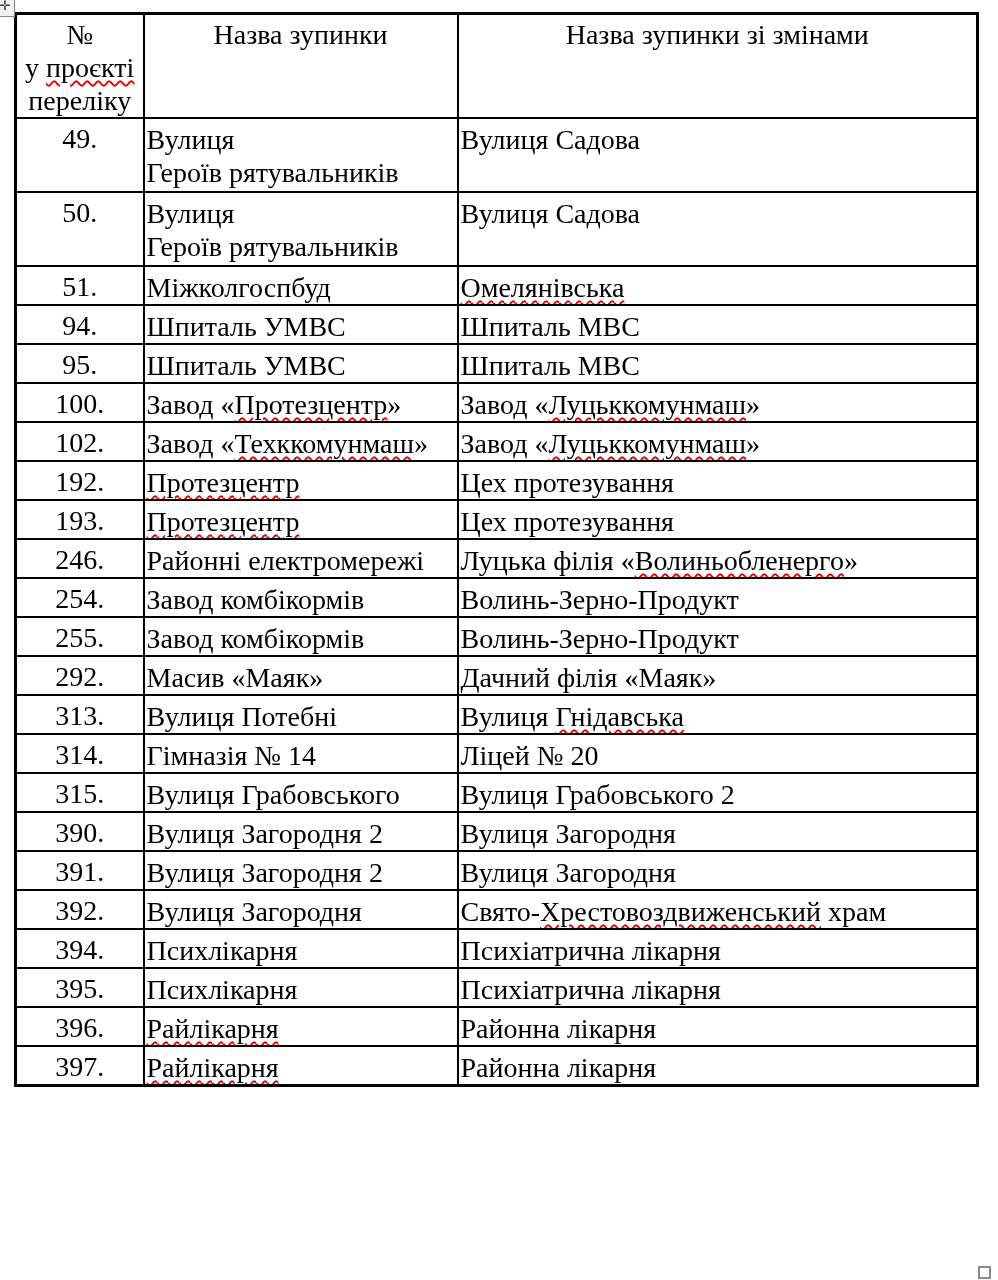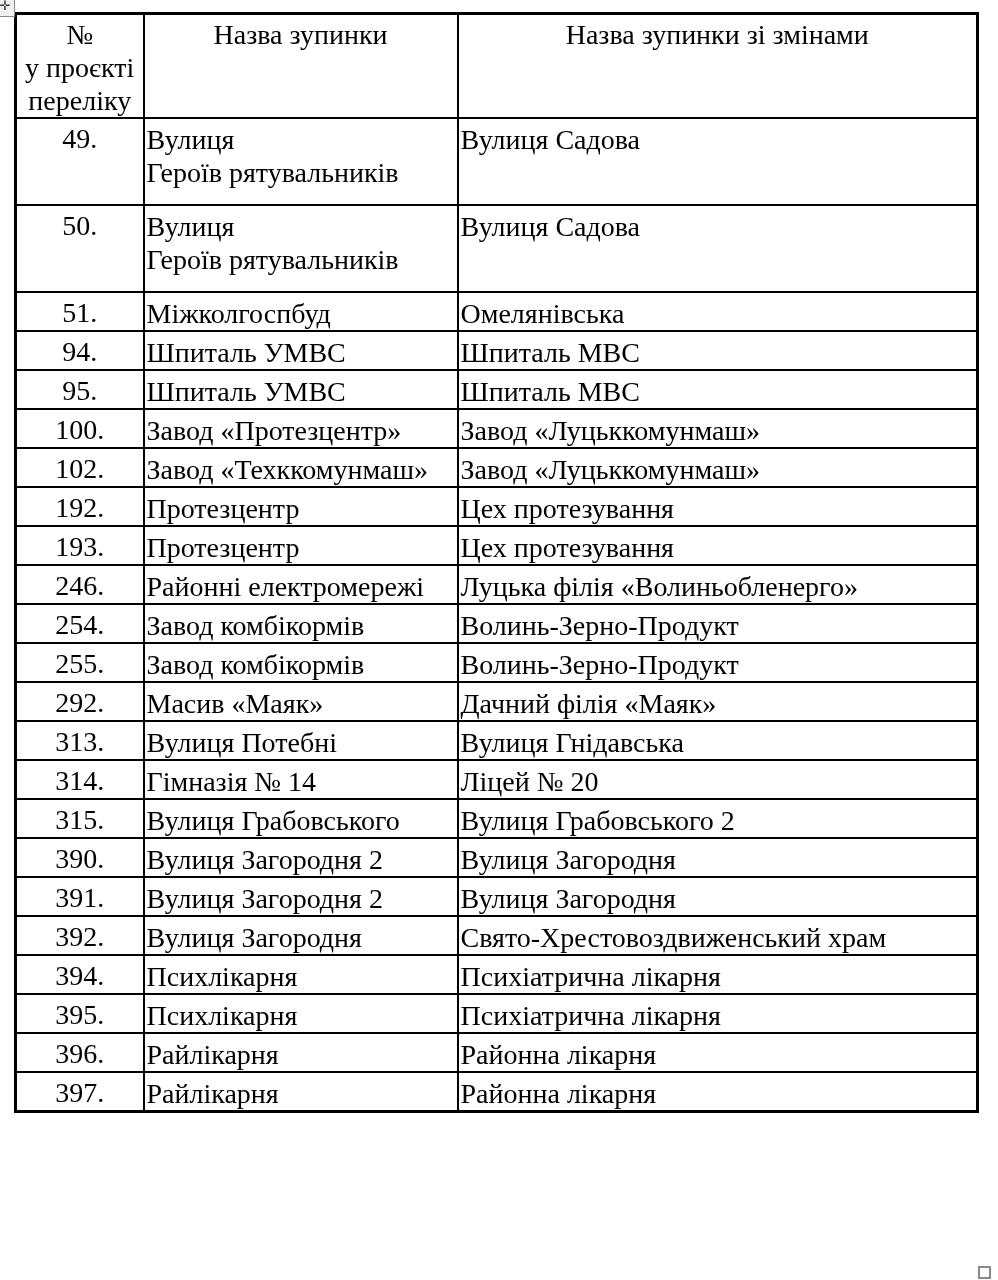--- a/index.html
+++ b/index.html
@@ -25,27 +25,28 @@
   th, td {
     border: 2px solid #000;
     font-size: 28px;
     font-weight: 400;
     vertical-align: top;
     padding: 0;
     overflow: hidden;
   }
   thead tr { height: 104px; }
   tbody tr { height: 30px; }
-  tbody tr.tall { height: 87px; }
+  tbody tr.tall { height: 74px; }
   th { text-align: center; padding-top: 3px; }
   td.num { text-align: center; padding-top: 4px; }
   td.txt { text-align: left; padding: 4px 6px 0 2px; }
   .line { line-height: 33px; white-space: nowrap; }
   th .line { white-space: normal; }
   .wavy {
+    text-decoration: underline;
     text-decoration-style: wavy;
     text-decoration-color: #e80000;
     text-decoration-thickness: 2px;
     text-underline-offset: 3px;
   }
   .move-handle {
     position: absolute;
     left: -5px; top: -5px;
     width: 20px; height: 22px;
     border: 1px solid #8a8a8a;

